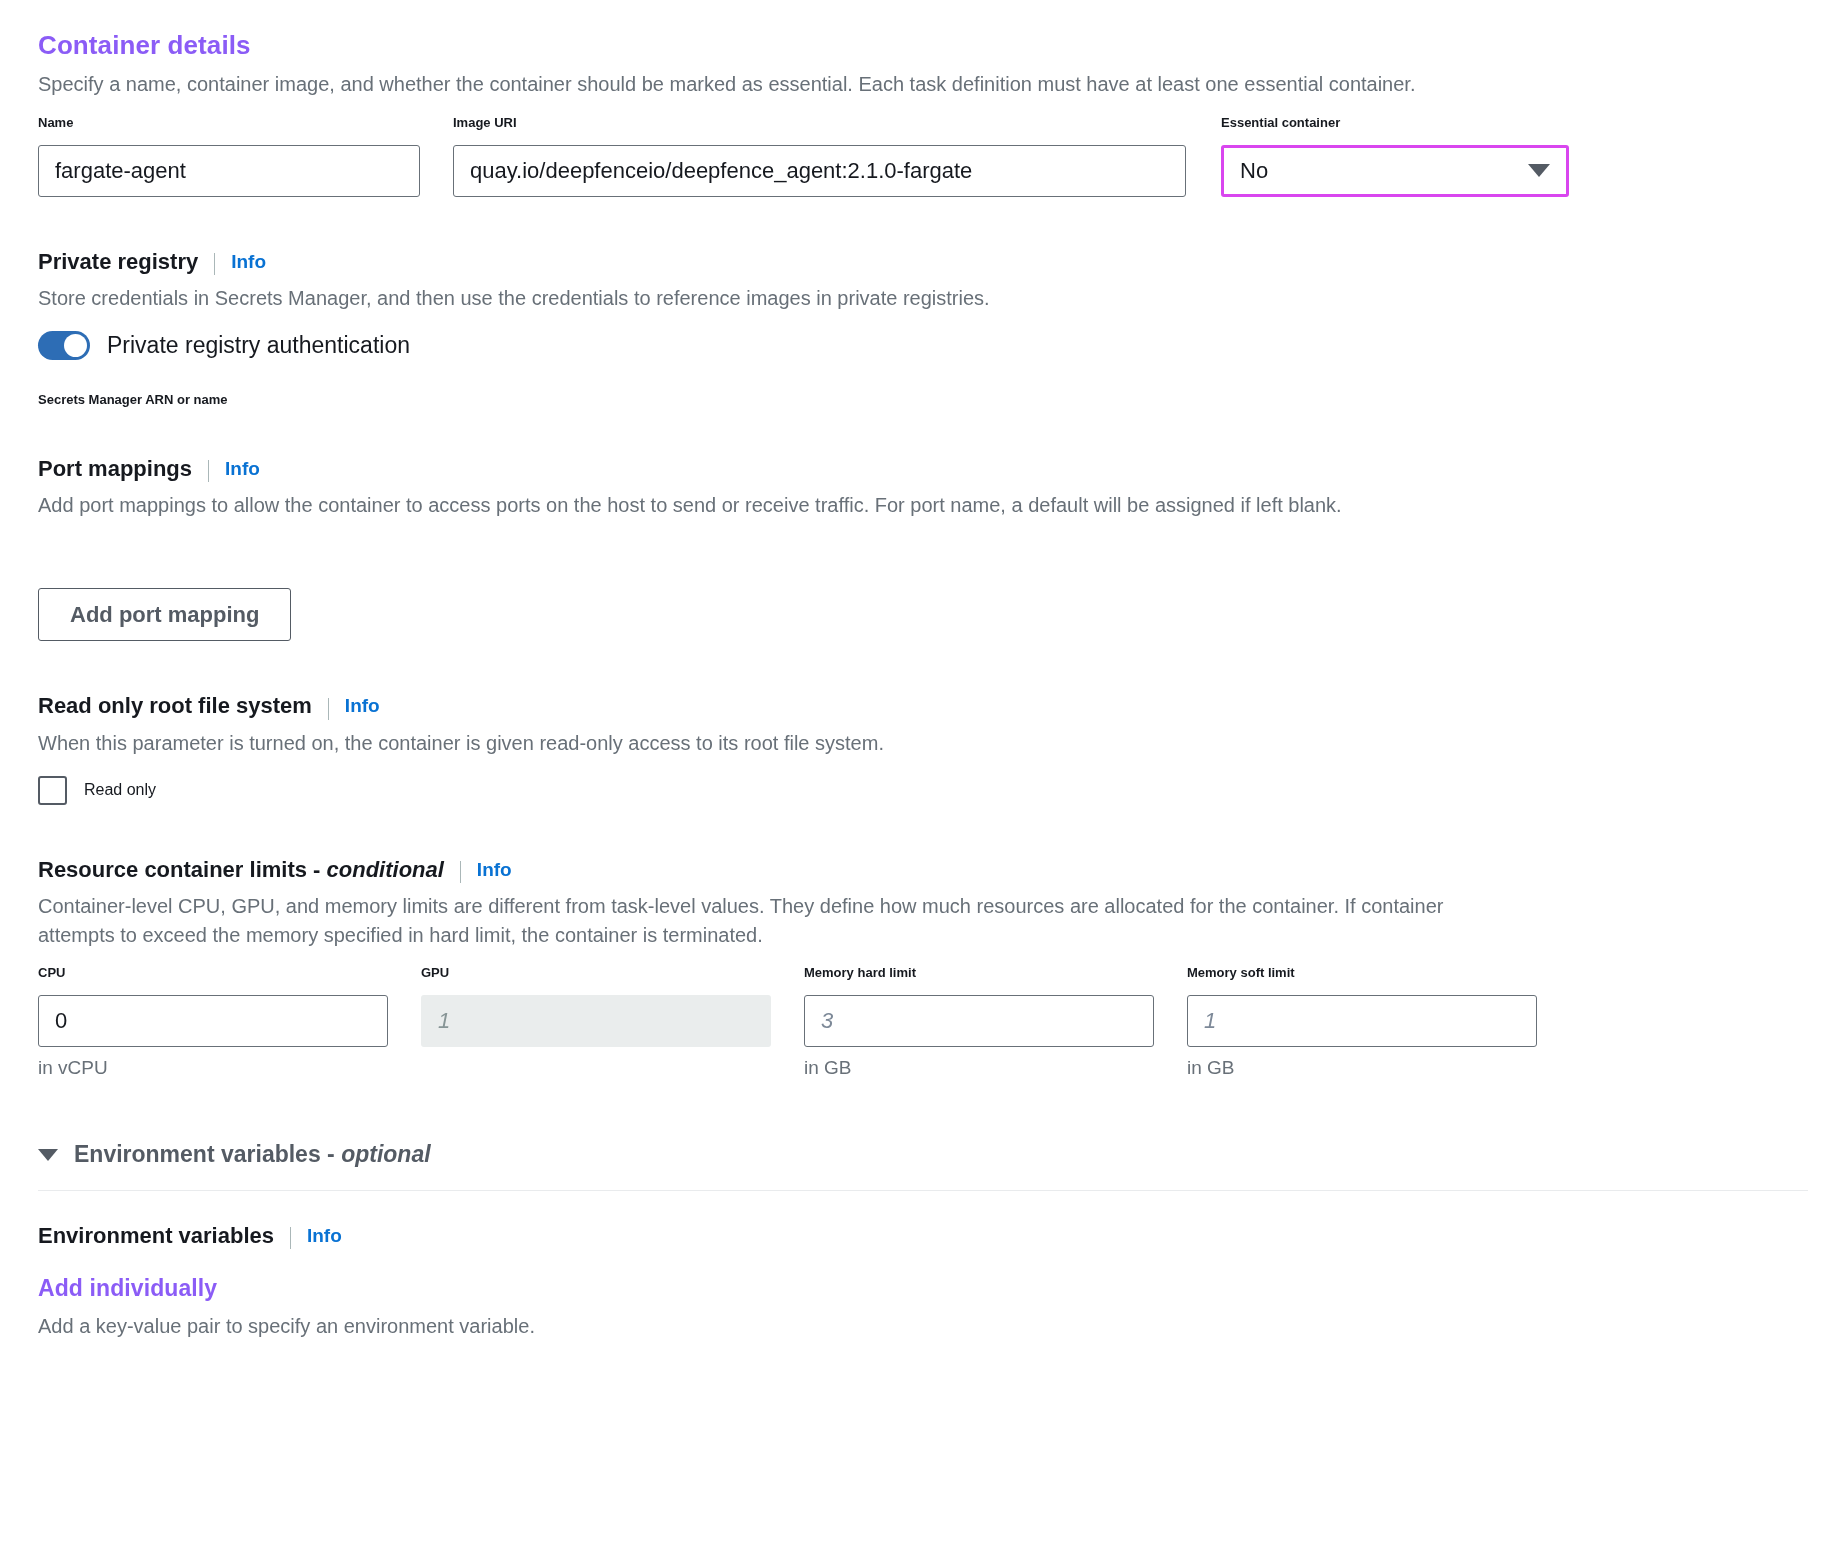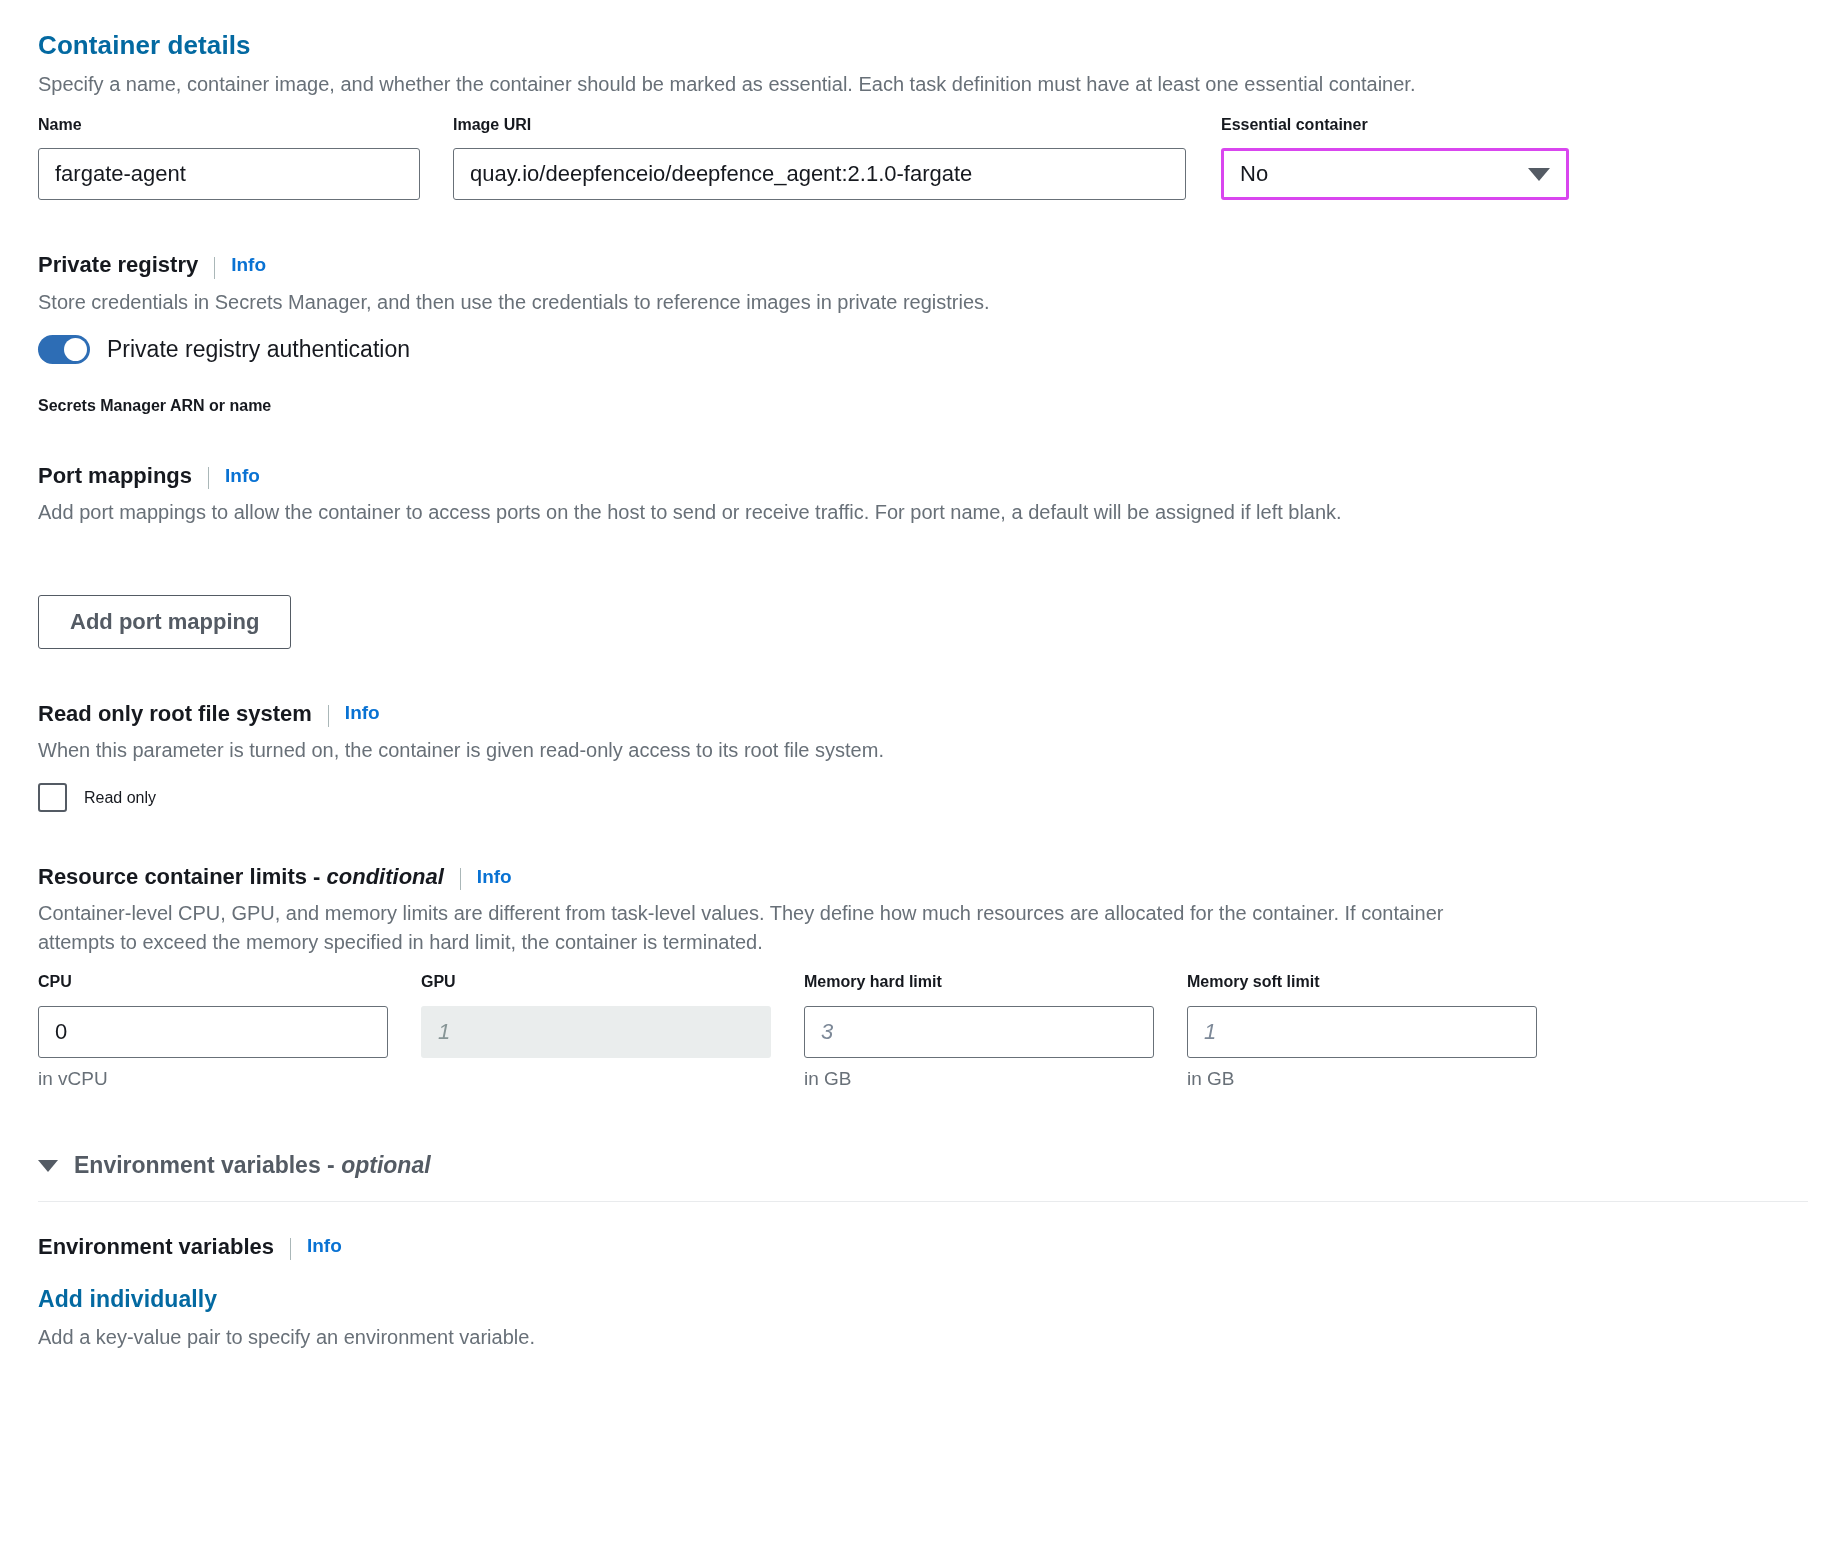--- a/index.html
+++ b/index.html
@@ -19,33 +19,33 @@
     width: 1842px;
     height: 1566px;
     box-sizing: border-box;
     padding: 30px 40px 0 38px;
   }
 
   
   .section-title {
     font-size: 26px;
     font-weight: 700;
-    color: #0369a1;
+    color: #8b5cf6;
     letter-spacing: .1px;
     line-height: 1.2;
   }
   .section-desc {
     font-size: 20px;
     color: #687078;
     line-height: 1.45;
     margin-top: 9px;
     font-weight: 400;
   }
   .field-label {
-    font-size: 16px;
+    font-size: 13px;
     font-weight: 700;
     color: #16191f;
     line-height: 1.2;
   }
   .sub-head {
     display: flex;
     align-items: center;
     gap: 0;
     line-height: 1.2;
   }

